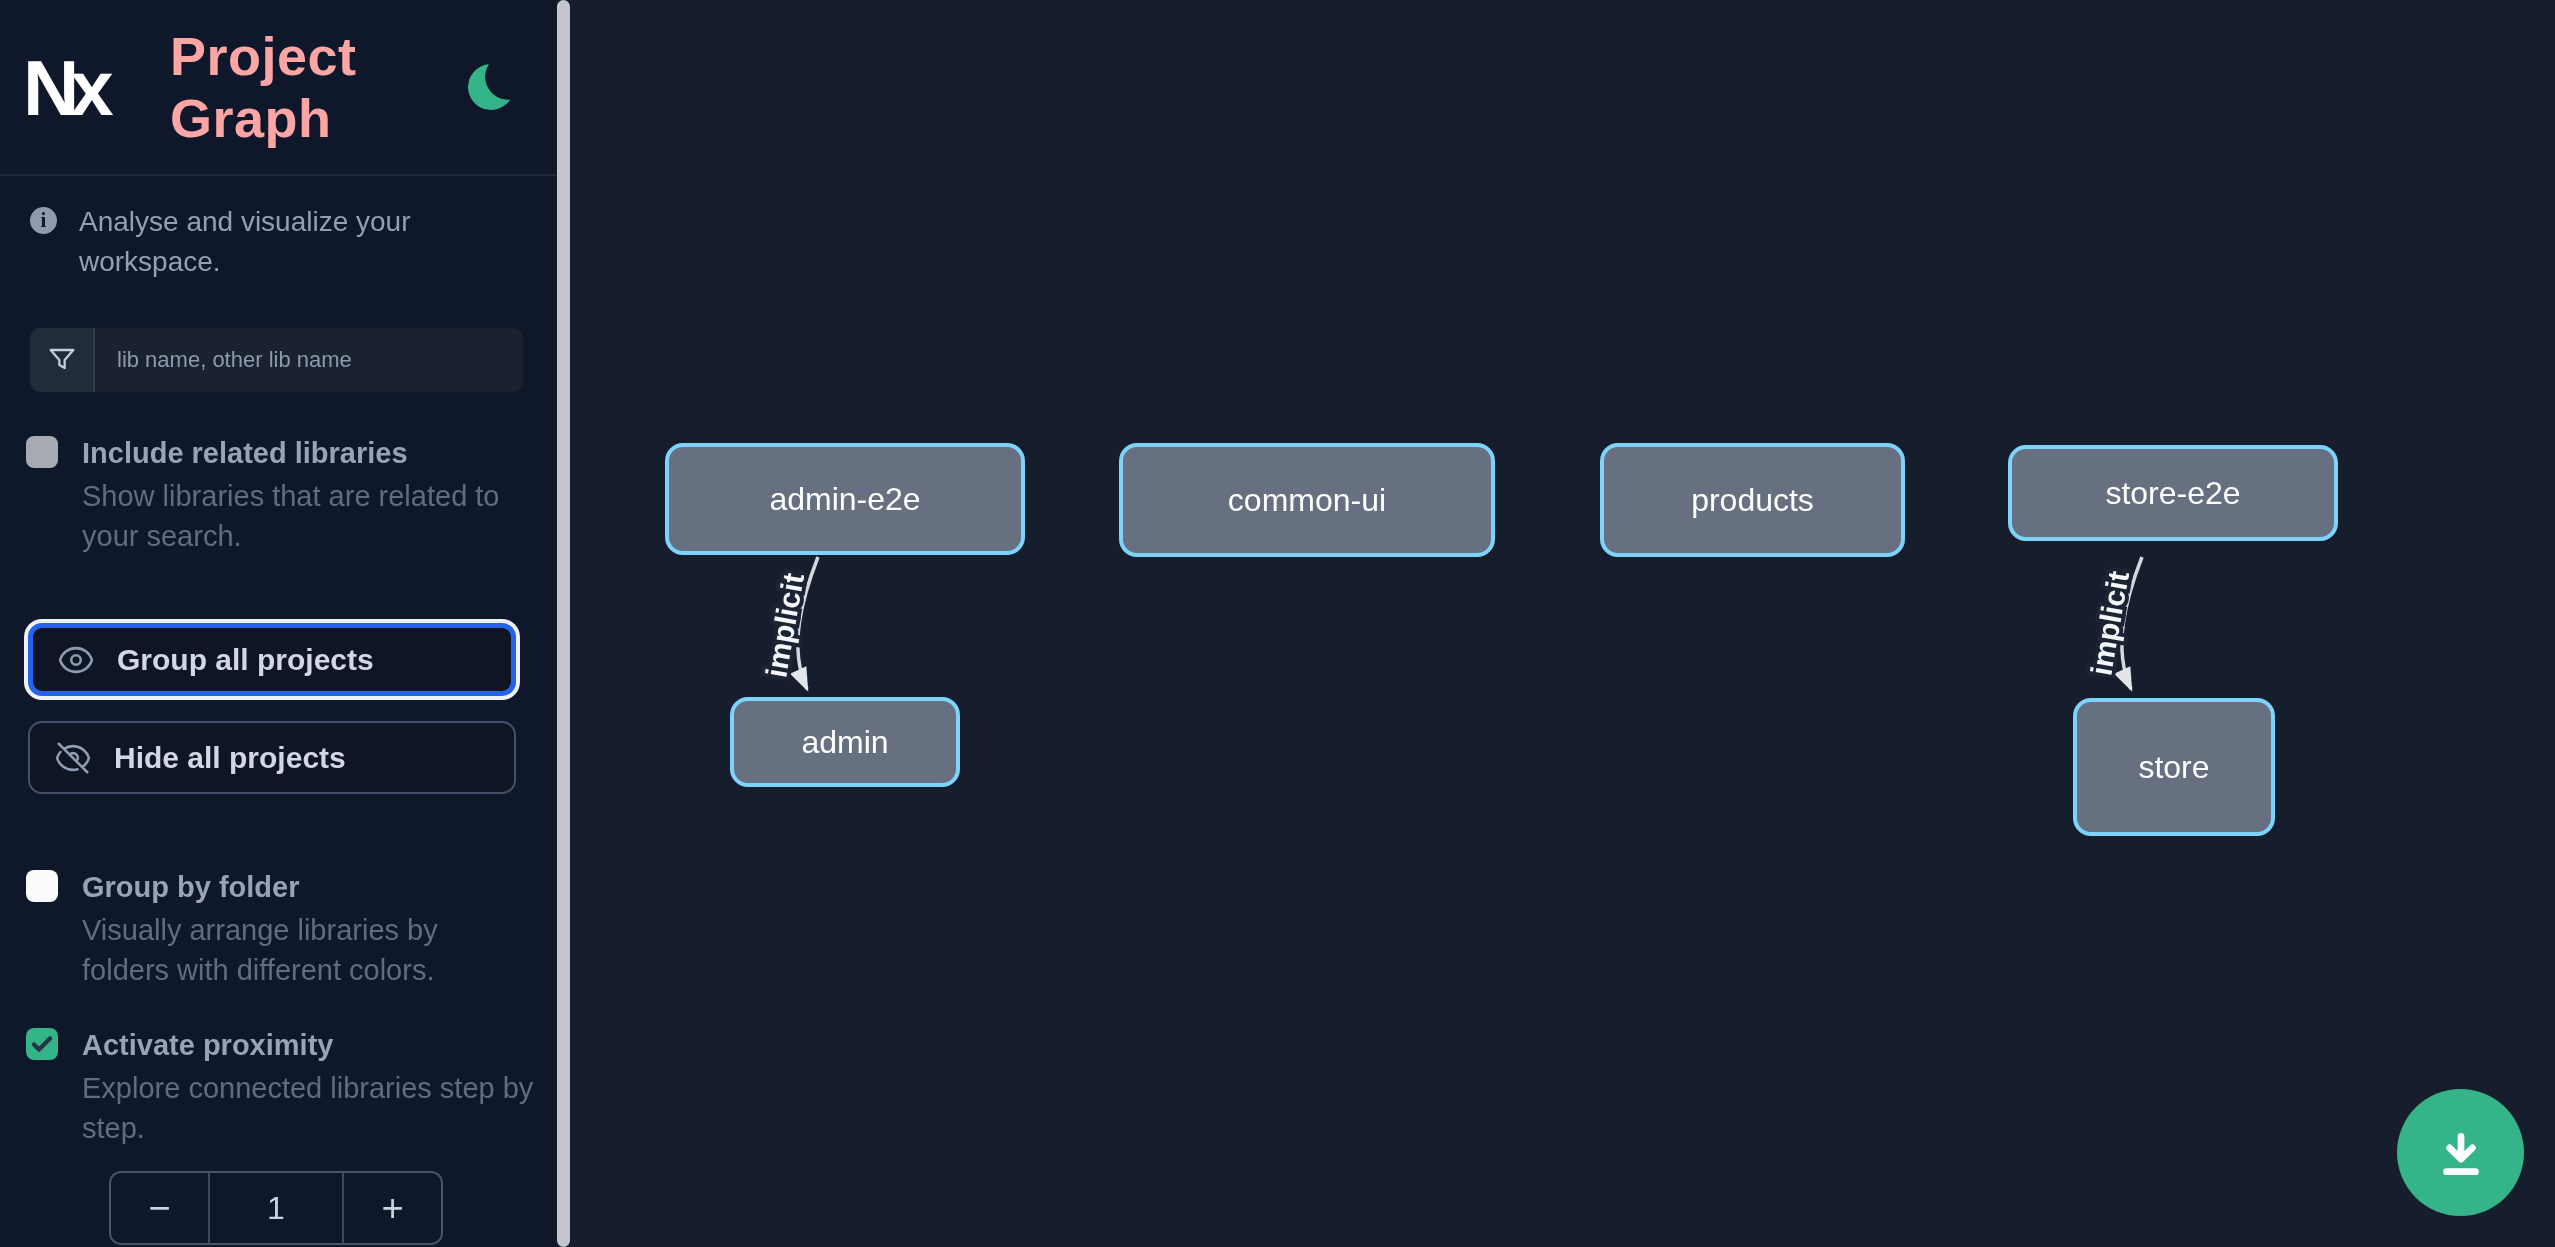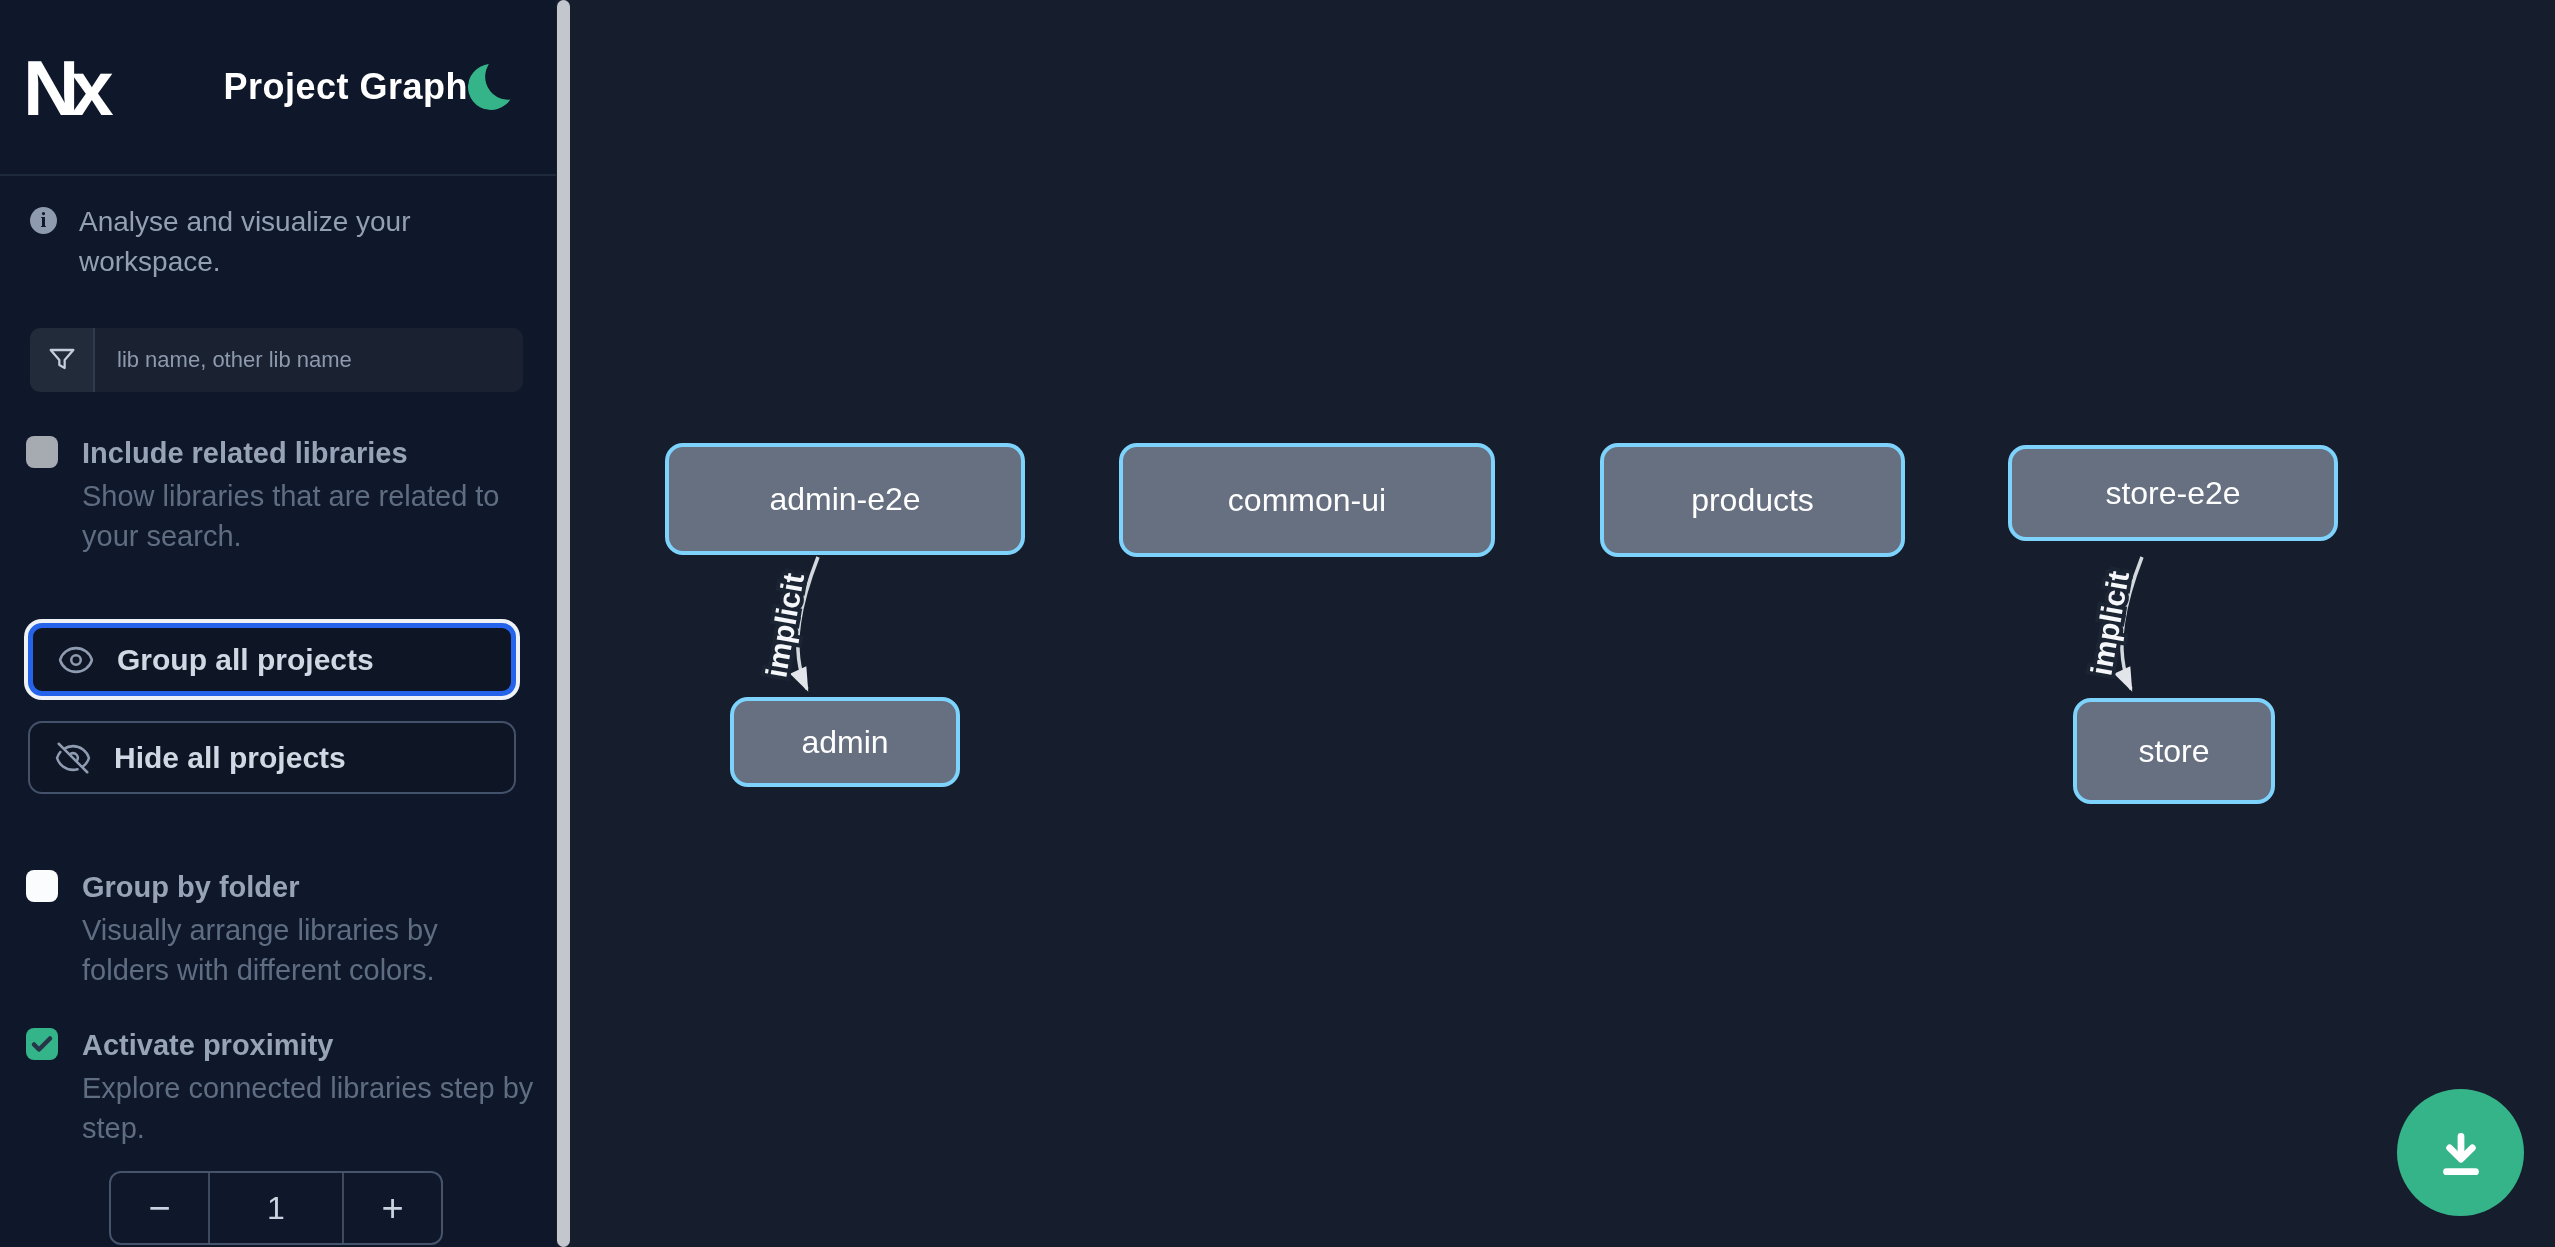--- a/index.html
+++ b/index.html
@@ -9,21 +9,21 @@
     background:#161d2c; font-family:"Liberation Sans", sans-serif;
   }
 
   
   .sidebar { position:absolute; left:0; top:0; width:556px; height:1247px; background:#0f172a; }
   .sidebar-header {
     height:176px; border-bottom:2px solid #1e293b;
     display:flex; align-items:center; padding:0 40px 0 26px;
   }
   .nx-logo { width:98px; height:72px; flex:none; }
-  .app-title { margin-left:46px; font-size:36px; font-weight:700; color:#ffffff; flex:1; letter-spacing:.5px;text-align:right; }
+  .app-title { margin-left:46px; font-size:54px; font-weight:700; color:#fca5a5; flex:1; letter-spacing:.5px; }
   .theme-toggle { width:48px; height:48px; border:none; background:transparent; padding:0; cursor:pointer; }
   .moon { display:block; width:46px; height:46px; border-radius:50%;
           box-shadow: inset 16px -12px 0 0 #35b489; transform:rotate(6deg); }
 
   .info-row { display:flex; align-items:flex-start; gap:22px; padding:26px 26px 0 30px; }
   .info-icon {
     width:27px; height:27px; border-radius:50%; background:#8e9aad; color:#0f172a;
     font-family:"Liberation Serif", serif; font-size:21px; font-weight:700;
     display:flex; align-items:center; justify-content:center; margin-top:5px; flex:none;
   }
@@ -75,21 +75,21 @@
   .node {
     position:absolute; background:#667080; border:4px solid #7dd3fc; border-radius:18px;
     color:#ffffff; font-size:32px; display:flex; align-items:center; justify-content:center;
     white-space:nowrap; cursor:pointer;
   }
   .n-admin-e2e { left:95px;   top:443px; width:360px; height:112px; }
   .n-common-ui { left:549px;  top:443px; width:376px; height:114px; }
   .n-products  { left:1030px; top:443px; width:305px; height:114px; }
   .n-store-e2e { left:1438px; top:445px; width:330px; height:96px; }
   .n-admin     { left:160px;  top:697px; width:230px; height:90px; }
-  .n-store     { left:1503px; top:698px; width:202px; height:106px; }
+  .n-store     { left:1503px; top:698px; width:202px; height:138px; }
 
   .edge-label { font-size:30px; font-weight:700; fill:#f5f7fa;
                 stroke:#1b2433; stroke-width:8px; paint-order:stroke;
                 text-anchor:middle; font-family:"Liberation Sans", sans-serif; }
 
   .fab { position:absolute; left:1827px; top:1089px; width:127px; height:127px; border-radius:50%;
          background:#35b489; border:none; display:flex; align-items:center; justify-content:center; cursor:pointer; }
 </style>
 </head>
 <body>

